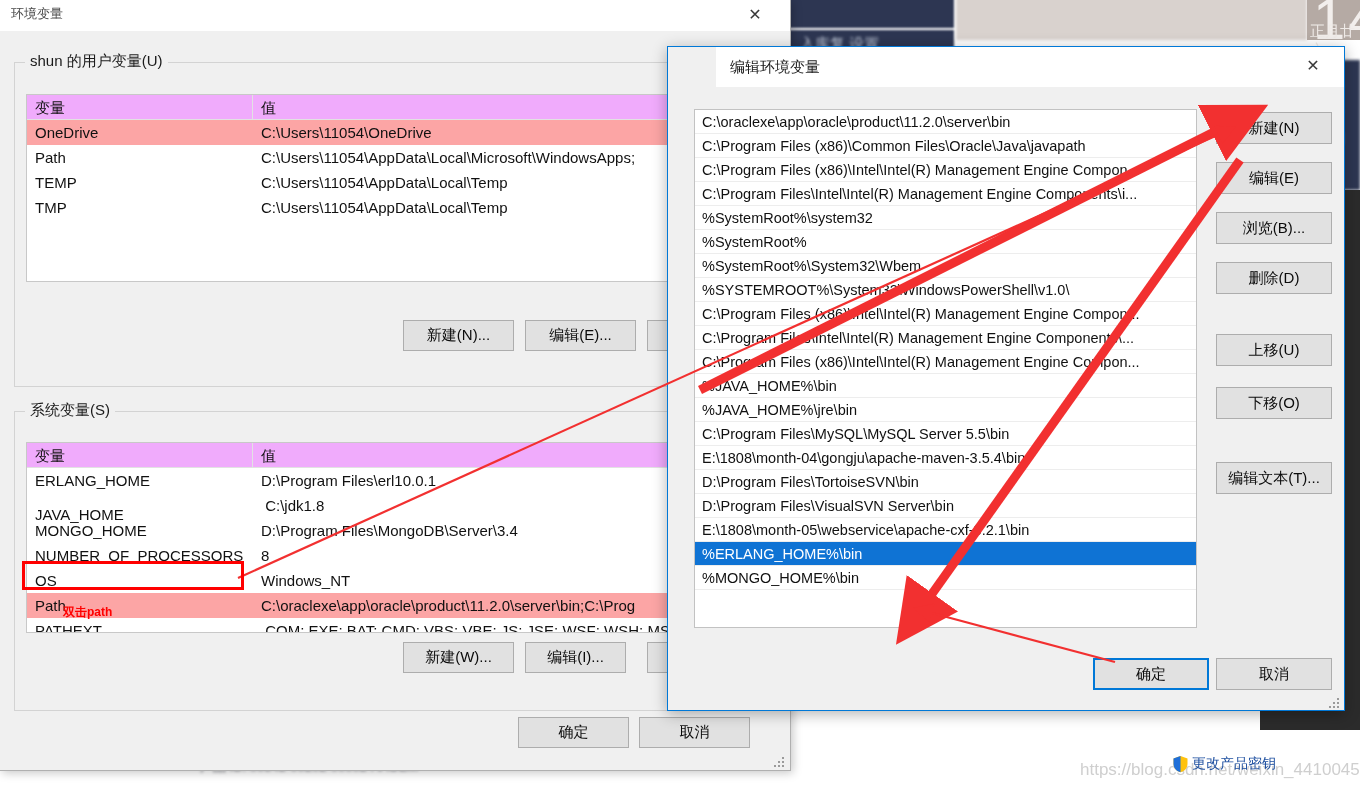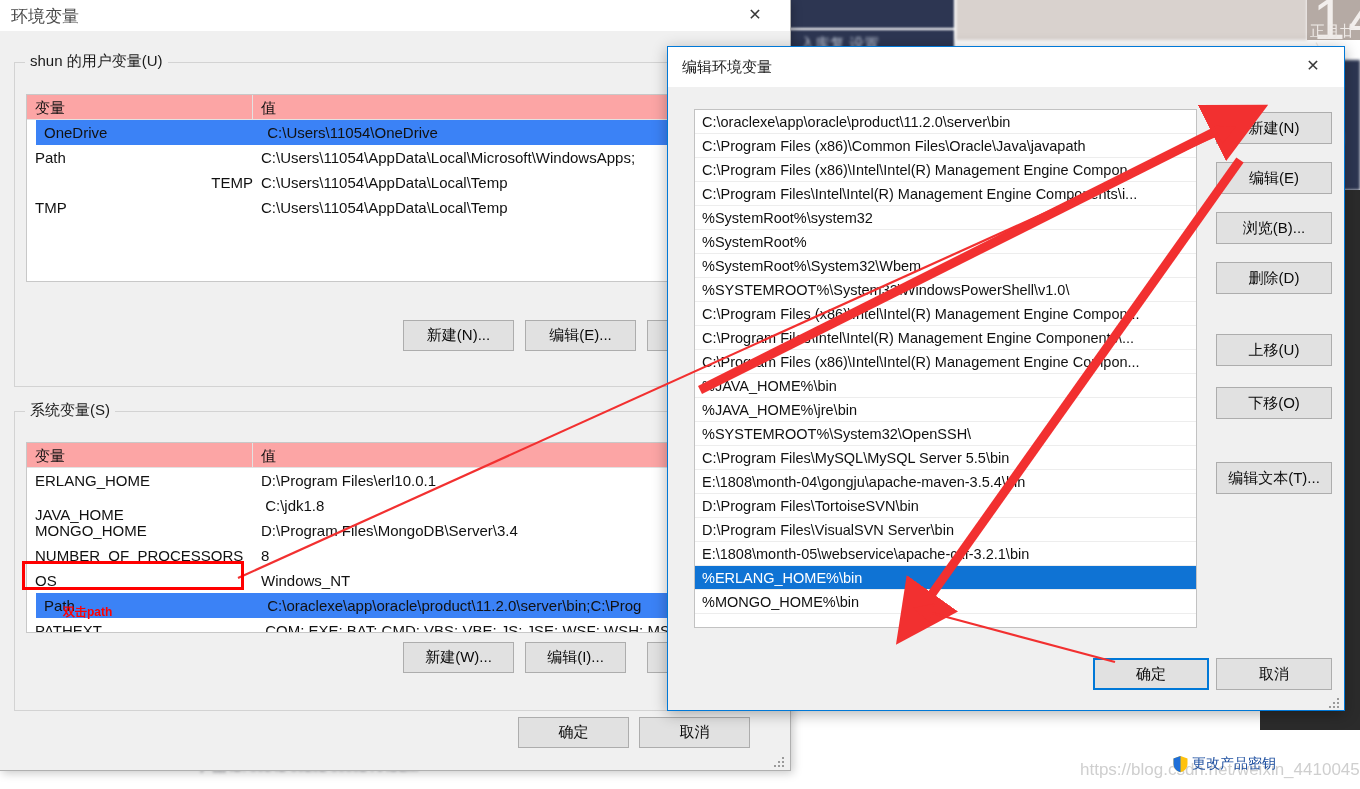--- a/index.html
+++ b/index.html
@@ -99,21 +99,21 @@
     box-shadow: 2px 2px 9px rgba(0,0,0,0.22);
   }
   #env-titlebar {
     height: 31px;
     background: #ffffff;
     position: relative;
   }
   #env-title {
     position: absolute;
     left: 11px; top: 5px;
-    font-size: 17px; color: #4a4a4a;
+    font-size: 13px; color: #4a4a4a;
   }
   .win-close {
     position: absolute;
     width: 46px; height: 30px;
     top: 0;
     display: flex; align-items: center; justify-content: center;
     cursor: default;
   }
   .xglyph { font-size: 16px; color: #3a3a3a; line-height: 1; }
 
@@ -139,41 +139,41 @@
 
   .listview {
     position: absolute;
     background: #ffffff;
     border: 1px solid #c8c8c8;
     overflow: hidden;
   }
   .lv-header {
     display: flex;
     height: 25px;
-    background: #fca5a5;
+    background: #f0abfc;
     border-bottom: 1px solid #e2e2e2;
   }
   .lv-header .hcell {
     font-size: 15px; color: #111;
     padding: 2px 0 0 8px;
     display: flex; align-items: center;
     border-right: 1px solid #e2e2e2;
   }
   .lv-row {
     display: flex;
     height: 25px;
     align-items: center;
   }
   .lv-row .cell {
     font-size: 15px; color: #111;
     padding-left: 8px;
     white-space: nowrap;
     overflow: hidden;
   }
-  .lv-row.alt { background: #3b82f6; margin-left: 9px; }
+  .lv-row.alt { background: #fca5a5; }
   .lv-row.sel-path { }
 
   .btn {
     position: absolute;
     background: #e1e1e1;
     border: 1px solid #adadad;
     font-size: 15px; color: #0b0b0b;
     display: flex; align-items: center; justify-content: center;
     cursor: default;
     font-family: "Liberation Sans", "DejaVu Sans", sans-serif;
@@ -184,20 +184,21 @@
   }
 
   
   #edit-dialog {
     position: absolute;
     left: 667px; top: 46px;
     width: 678px; height: 665px;
     background: #f0f0f0;
     border: 1px solid #0078d7;
     box-shadow: 0 3px 14px rgba(0,0,0,0.3);
+    padding-left: 48px;
   }
   #edit-titlebar {
     height: 40px;
     background: #ffffff;
     position: relative;
   }
   #edit-title {
     position: absolute;
     left: 14px; top: 11px;
     font-size: 15px; color: #1a1a1a;
@@ -304,21 +305,21 @@
       <div>
         <div class="lv-row alt">
           <div class="cell" style="width:226px;">OneDrive</div>
           <div class="cell" style="width:503px;">C:\Users\11054\OneDrive</div>
         </div>
         <div class="lv-row">
           <div class="cell" style="width:226px;">Path</div>
           <div class="cell" style="width:503px;">C:\Users\11054\AppData\Local\Microsoft\WindowsApps;</div>
         </div>
         <div class="lv-row">
-          <div class="cell" style="width:226px;text-align:right;">TEMP</div>
+          <div class="cell" style="width:226px;">TEMP</div>
           <div class="cell" style="width:503px;">C:\Users\11054\AppData\Local\Temp</div>
         </div>
         <div class="lv-row">
           <div class="cell" style="width:226px;">TMP</div>
           <div class="cell" style="width:503px;">C:\Users\11054\AppData\Local\Temp</div>
         </div>
       </div>
     </div>
 
     <div class="btn" style="left:403px; top:289px; width:111px; height:31px;">新建(N)...</div>
@@ -406,21 +407,20 @@
     <div class="pl-row">C:\Program Files\Intel\Intel(R) Management Engine Components\i...</div>
     <div class="pl-row">%SystemRoot%\system32</div>
     <div class="pl-row">%SystemRoot%</div>
     <div class="pl-row">%SystemRoot%\System32\Wbem</div>
     <div class="pl-row">%SYSTEMROOT%\System32\WindowsPowerShell\v1.0\</div>
     <div class="pl-row">C:\Program Files (x86)\Intel\Intel(R) Management Engine Compon...</div>
     <div class="pl-row">C:\Program Files\Intel\Intel(R) Management Engine Components\...</div>
     <div class="pl-row">C:\Program Files (x86)\Intel\Intel(R) Management Engine Compon...</div>
     <div class="pl-row">%JAVA_HOME%\bin</div>
     <div class="pl-row">%JAVA_HOME%\jre\bin</div>
-    <div class="pl-row">%SYSTEMROOT%\System32\OpenSSH\</div>
     <div class="pl-row">C:\Program Files\MySQL\MySQL Server 5.5\bin</div>
     <div class="pl-row">E:\1808\month-04\gongju\apache-maven-3.5.4\bin</div>
     <div class="pl-row">D:\Program Files\TortoiseSVN\bin</div>
     <div class="pl-row">D:\Program Files\VisualSVN Server\bin</div>
     <div class="pl-row">E:\1808\month-05\webservice\apache-cxf-3.2.1\bin</div>
     <div class="pl-row selected">%ERLANG_HOME%\bin</div>
     <div class="pl-row">%MONGO_HOME%\bin</div>
   </div>
 
   <div class="btn" style="left:548px; top:65px; width:116px; height:32px;">新建(N)</div>

